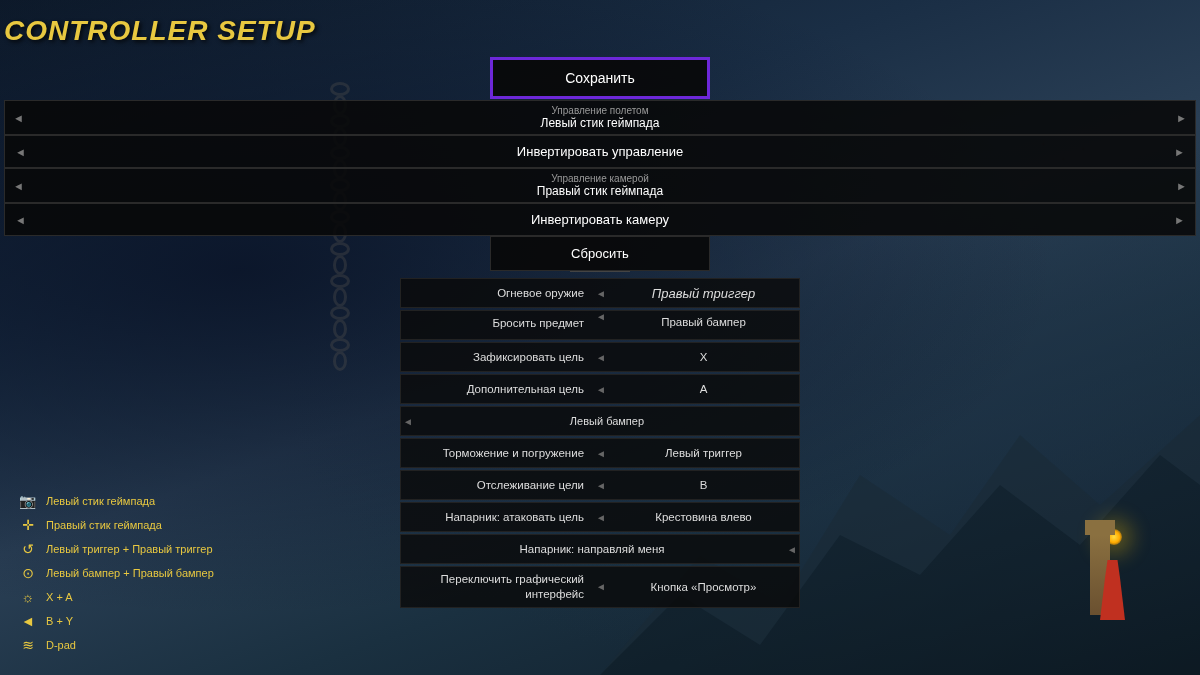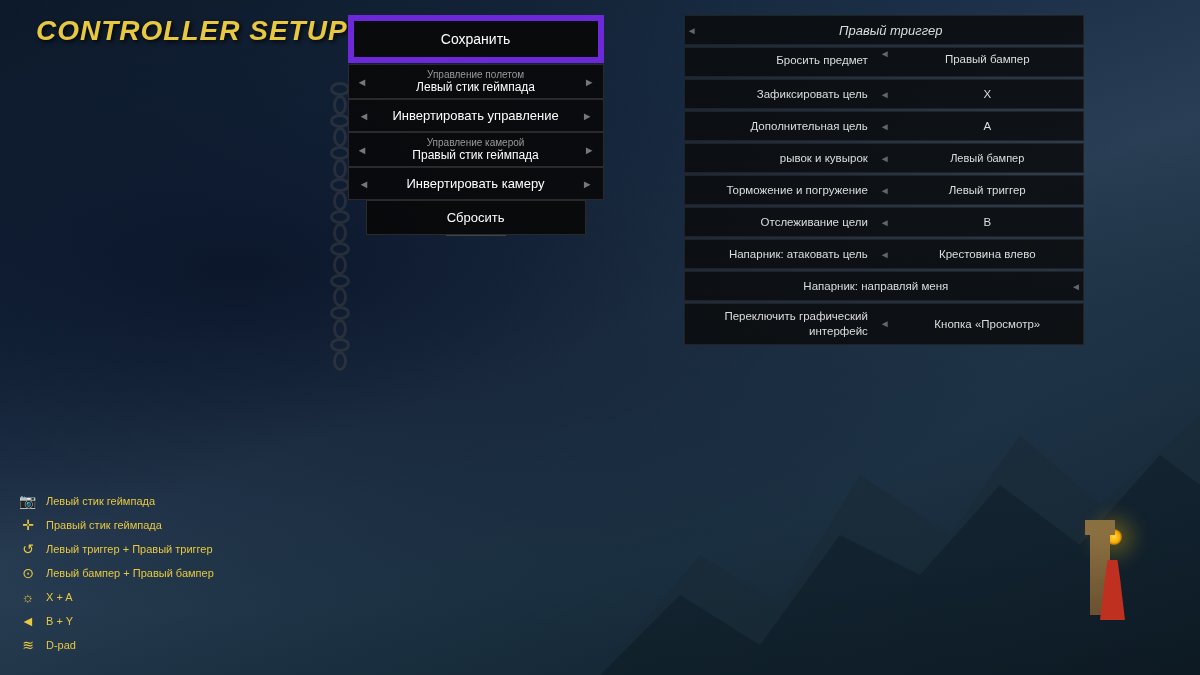--- a/index.html
+++ b/index.html
@@ -66,22 +66,22 @@
       background: radial-gradient(circle, #ffdd44 0%, #ffaa00 50%, transparent 100%);
       border-radius: 50%;
       box-shadow: 0 0 20px 10px rgba(255,200,0,0.3);
     }
 
     
     .content {
       position: absolute;
       inset: 0;
       display: flex;
-      flex-direction: row;
-      padding: 15px 36px;
+      flex-direction: column;
+      padding: 15px 4px;
     }
 
     .page-title {
       font-size: 28px;
       font-weight: 700;
       color: #e8c840;
       letter-spacing: 1px;
       text-transform: uppercase;
       font-style: italic;
       margin-bottom: 10px;
@@ -257,21 +257,21 @@
   <span class="bird" style="top:15px;left:20px">✦</span>
   <span class="bird" style="top:5px;left:40px">✦</span>
 </div>
 
 <div class="content">
 
   <h1 class="page-title">Controller Setup</h1>
 
   <div style="display:flex;flex-direction:column;align-items:center;gap:0;margin-bottom:6px;">
 
-    <button class="ctrl-btn" style="width:256px;margin-bottom:1px;background:rgba(8,8,8,0.9);border:6px solid #6d28d9;color:#fff;padding:10px 0;font-size:14px;cursor:pointer;text-align:center;">Сохранить</button>
+    <button class="ctrl-btn" style="width:220px;margin-bottom:1px;background:rgba(8,8,8,0.9);border:3px solid #6d28d9;color:#fff;padding:10px 0;font-size:14px;cursor:pointer;text-align:center;">Сохранить</button>
 
     <div class="ctrl-option">
       <span class="arr">◄</span>
       <div class="inner">
         <div class="top">Управление полетом</div>
         <div class="bot">Левый стик геймпада</div>
       </div>
       <span class="arr">►</span>
     </div>
 
@@ -295,40 +295,40 @@
       <span>Инвертировать камеру</span>
       <span class="arr">►</span>
     </div>
 
     <button class="ctrl-btn" style="width:220px;background:rgba(8,8,8,0.9);border:1px solid #2a2a2a;color:#fff;padding:9px 0;font-size:13px;cursor:pointer;text-align:center;position:relative;">Сбросить</button>
     <div style="width:60px;height:1px;background:#444;margin-top:0;"></div>
   </div>
 
   <div style="display:flex;flex-direction:column;gap:2px;width:400px;margin:0 auto;">
   <div class="binding-row" style="display: flex; align-items: center; background: rgba(10, 10, 10, 0.82); border: 1px solid rgb(34, 34, 34); min-height: 30px;">
+        <div style="flex: 1 1 0%; text-align: right; padding: 5px 10px 5px 8px; font-size: 11.5px; color: rgb(221, 221, 221); line-height: 1.3;">Огневое оружие</div>
         <span style="color: rgb(102, 102, 102); font-size: 10px; padding: 0px 2px;">◄</span>
         <div style="flex: 1 1 0%; text-align: center; padding: 5px 8px; font-size: 13px; color: rgb(221, 221, 221); font-style: italic;">Правый триггер</div>
       </div>
       <div class="binding-row" style="display: flex; align-items: flex-start; background: rgba(10, 10, 10, 0.82); border: 1px solid rgb(34, 34, 34); min-height: 30px;">
         <div style="flex: 1 1 0%; text-align: right; padding: 5px 10px 5px 8px; font-size: 11.5px; color: rgb(221, 221, 221); line-height: 1.3;">Бросить предмет</div>
         <span style="color: rgb(102, 102, 102); font-size: 10px; padding: 0px 2px;">◄</span>
         <div style="flex: 1 1 0%; text-align: center; padding: 5px 8px; font-size: 11.5px; color: rgb(221, 221, 221);">Правый бампер</div>
       </div>
       <div class="binding-row" style="display: flex; align-items: center; background: rgba(10, 10, 10, 0.82); border: 1px solid rgb(34, 34, 34); min-height: 30px;">
         <div style="flex: 1 1 0%; text-align: right; padding: 5px 10px 5px 8px; font-size: 11.5px; color: rgb(221, 221, 221); line-height: 1.3;">Зафиксировать цель</div>
         <span style="color: rgb(102, 102, 102); font-size: 10px; padding: 0px 2px;">◄</span>
         <div style="flex: 1 1 0%; text-align: center; padding: 5px 8px; font-size: 11.5px; color: rgb(221, 221, 221);">X</div>
       </div>
       <div class="binding-row" style="display: flex; align-items: center; background: rgba(10, 10, 10, 0.82); border: 1px solid rgb(34, 34, 34); min-height: 30px;">
         <div style="flex: 1 1 0%; text-align: right; padding: 5px 10px 5px 8px; font-size: 11.5px; color: rgb(221, 221, 221); line-height: 1.3;">Дополнительная цель</div>
         <span style="color: rgb(102, 102, 102); font-size: 10px; padding: 0px 2px;">◄</span>
         <div style="flex: 1 1 0%; text-align: center; padding: 5px 8px; font-size: 11.5px; color: rgb(221, 221, 221);">A</div>
       </div>
       <div class="binding-row" style="display: flex; align-items: center; background: rgba(10, 10, 10, 0.82); border: 1px solid rgb(34, 34, 34); min-height: 30px;">
-        <div style="flex: 1 1 0%; text-align: right; padding: 5px 10px 5px 8px; font-size: 11.5px; color: rgb(221, 221, 221); line-height: 1.3;">рывок и кувырок</div>
         <span style="color: rgb(102, 102, 102); font-size: 10px; padding: 0px 2px;">◄</span>
         <div style="flex: 1 1 0%; text-align: center; padding: 5px 8px; font-size: 11px; color: rgb(221, 221, 221);">Левый бампер</div>
       </div>
       <div class="binding-row" style="display: flex; align-items: center; background: rgba(10, 10, 10, 0.82); border: 1px solid rgb(34, 34, 34); min-height: 30px;">
         <div style="flex: 1 1 0%; text-align: right; padding: 5px 10px 5px 8px; font-size: 11.5px; color: rgb(221, 221, 221); line-height: 1.3;">Торможение и погружение</div>
         <span style="color: rgb(102, 102, 102); font-size: 10px; padding: 0px 2px;">◄</span>
         <div style="flex: 1 1 0%; text-align: center; padding: 5px 8px; font-size: 11.5px; color: rgb(221, 221, 221);">Левый триггер</div>
       </div>
       <div class="binding-row" style="display: flex; align-items: center; background: rgba(10, 10, 10, 0.82); border: 1px solid rgb(34, 34, 34); min-height: 30px;">
         <div style="flex: 1 1 0%; text-align: right; padding: 5px 10px 5px 8px; font-size: 11.5px; color: rgb(221, 221, 221); line-height: 1.3;">Отслеживание цели</div>

